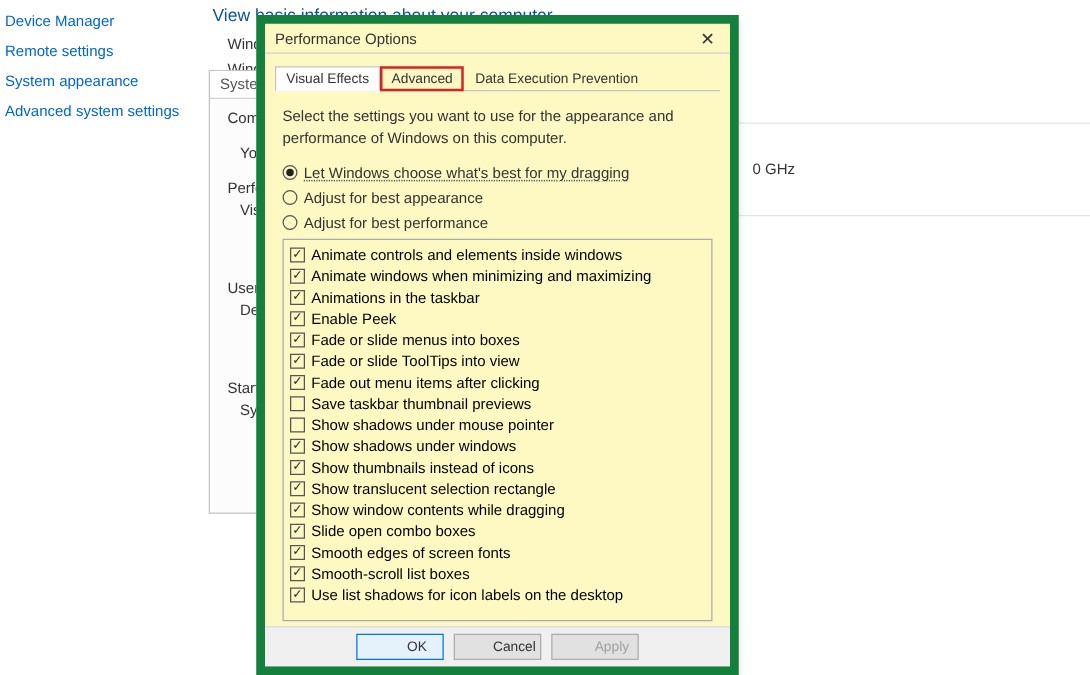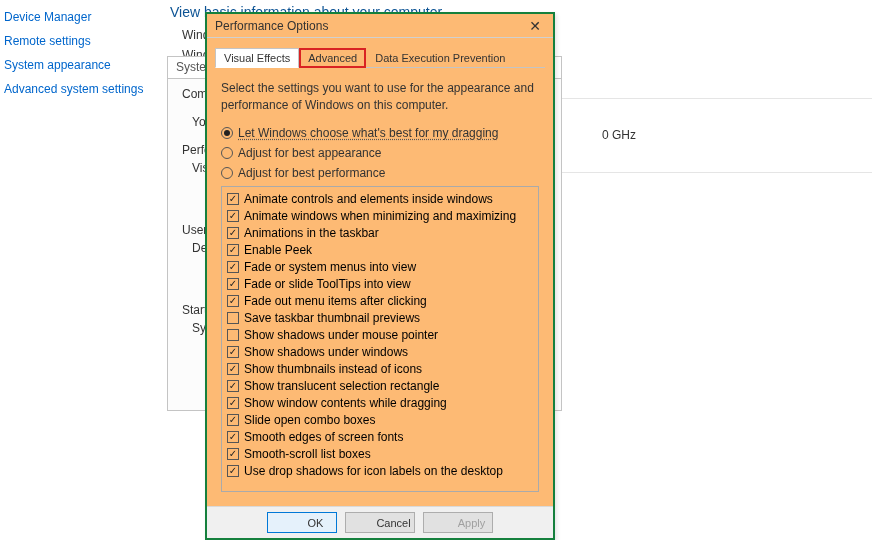--- a/index.html
+++ b/index.html
@@ -92,24 +92,24 @@
       top: 172px;
       right: 0;
       height: 1px;
       background: #e5e5e5;
     }
     
     .perf-dialog {
       position: absolute;
       left: 205px;
       top: 12px;
-      width: 350px;
+      width: 386px;
       height: 528px;
-      background: #fdba74;
-      border: 2px solid #15803d;
+      background: #fef9c3;
+      border: 7px solid #15803d;
       box-shadow: 2px 2px 4px rgba(0,0,0,0.1);
     }
     .perf-title {
       height: 24px;
       display: flex;
       align-items: center;
       justify-content: space-between;
       padding: 0 8px;
       border-bottom: 1px solid #d0d0d0;
     }
@@ -333,21 +333,21 @@
         <div class="check-row">
           <span class="checkbox">✓</span>
           <span>Animations in the taskbar</span>
         </div>
         <div class="check-row">
           <span class="checkbox">✓</span>
           <span>Enable Peek</span>
         </div>
         <div class="check-row">
           <span class="checkbox">✓</span>
-          <span>Fade or system menus into view</span>
+          <span>Fade or slide menus into boxes</span>
         </div>
         <div class="check-row">
           <span class="checkbox">✓</span>
           <span>Fade or slide ToolTips into view</span>
         </div>
         <div class="check-row">
           <span class="checkbox">✓</span>
           <span>Fade out menu items after clicking</span>
         </div>
         <div class="check-row">
@@ -381,21 +381,21 @@
         <div class="check-row">
           <span class="checkbox">✓</span>
           <span>Smooth edges of screen fonts</span>
         </div>
         <div class="check-row">
           <span class="checkbox">✓</span>
           <span>Smooth-scroll list boxes</span>
         </div>
         <div class="check-row">
           <span class="checkbox">✓</span>
-          <span>Use drop shadows for icon labels on the desktop</span>
+          <span>Use list shadows for icon labels on the desktop</span>
         </div>
       </div>
   </div>
 
   <div class="button-row">
     <div class="btn default">OK</div>
     <div class="btn">Cancel</div>
     <div class="btn disabled">Apply</div>
   </div>
 </div>

